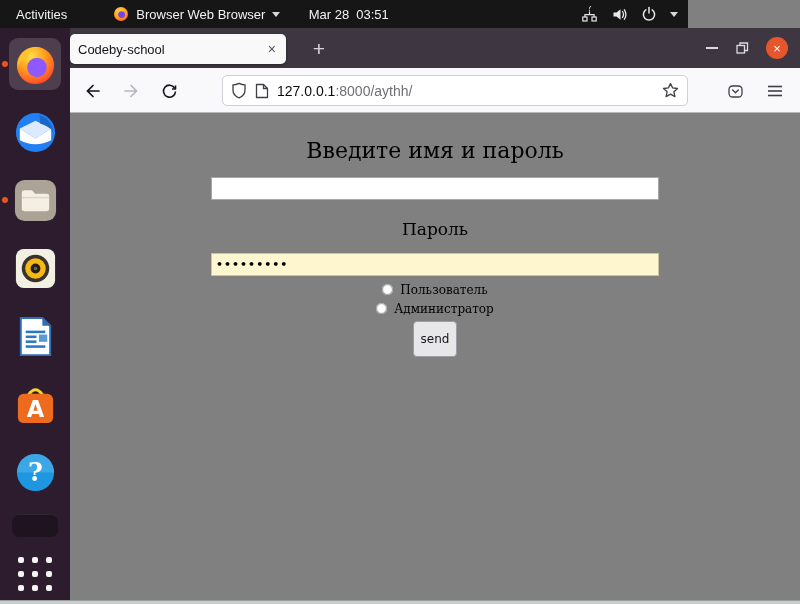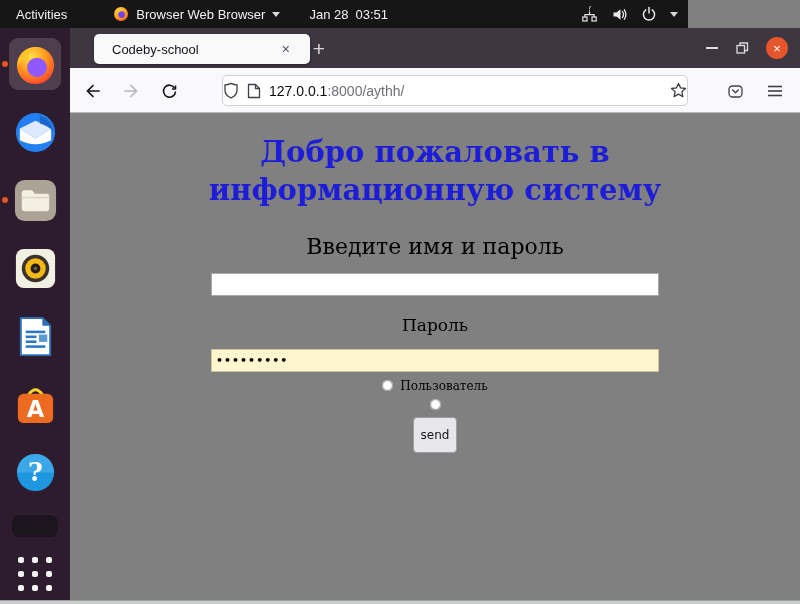--- a/index.html
+++ b/index.html
@@ -28,39 +28,39 @@
         border-radius:50%;background:#e95420}
   .darkapp{width:46px;height:23px;background:#1d1420;border-radius:7px;flex:0 0 auto;
         box-shadow:inset 0 1px 0 rgba(255,255,255,.08)}
   .appgrid{width:44px;height:42px;display:grid;grid-template-columns:repeat(3,6px);
         grid-template-rows:repeat(3,6px);gap:8px;justify-content:center;align-content:center;flex:0 0 auto}
   .appgrid span{width:6px;height:6px;border-radius:2px;background:#f4f4f4}
 
   
   .window{position:absolute;left:70px;top:28px;width:730px;height:572px;background:#808080;z-index:20}
   .tabbar{position:absolute;left:0;top:0;width:730px;height:40px;background:#3e3741}
-  .tab{position:absolute;left:24px;top:6px;width:216px;height:30px;background:#f9f9fa;border-radius:5px;
-       display:flex;align-items:center;padding:0 18px;font-size:13px;color:#15141a;
+  .tab{position:absolute;left:0;top:6px;width:216px;height:30px;background:#f9f9fa;border-radius:5px;
+       display:flex;align-items:center;padding:0 8px;font-size:13px;color:#15141a;
        box-shadow:0 1px 3px rgba(0,0,0,.4)}
   .tab-title{flex:1;white-space:nowrap;overflow:hidden}
   .tab-close{color:#52525e;font-size:14px;padding:0 2px;cursor:default}
   .newtab{position:absolute;left:236px;top:8px;width:26px;height:26px;color:#d6d6da;font-size:21px;
        font-weight:300;display:flex;align-items:center;justify-content:center;border-radius:4px}
   .winctl{position:absolute;right:12px;top:0;height:40px;display:flex;align-items:center;gap:17px}
   .btn-min{width:12px;height:2px;background:#dcdce0;display:inline-block}
   .btn-max svg{display:block}
   .btn-close{width:22px;height:22px;border-radius:50%;background:#e6562c;color:#fff;font-size:13px;
        display:flex;align-items:center;justify-content:center;line-height:1}
 
   .navbar{position:absolute;left:0;top:40px;width:730px;height:45px;background:#f9f9fb;
        border-bottom:1px solid #b8b8bc}
   .navicon{position:absolute;top:8px;width:30px;height:30px;display:flex;align-items:center;
        justify-content:center;border-radius:4px}
   .urlbox{position:absolute;left:152px;top:7px;width:466px;height:31px;background:#ffffff;
-       border:1px solid #cfcfd8;border-radius:5px;display:flex;align-items:center;padding:0 0;gap:8px;
+       border:1px solid #cfcfd8;border-radius:5px;display:flex;align-items:center;padding:0 8px;gap:8px;
        font-size:14px}
   .url-host{color:#0c0c0d}
   .url-rest{color:#6f6f78}
   .urlspacer{flex:1}
 
   
   .content{position:absolute;left:0;top:85px;width:730px;height:487px;background:#808080;
        font-family:"DejaVu Serif","Liberation Serif",serif;color:#000;text-align:center}
   .heading{margin-top:20px;color:#1d1dd8;font-weight:bold;font-size:29px;line-height:38px}
   .heading span{display:block}
@@ -95,21 +95,21 @@
         </radialGradient>
           </defs>
         <circle cx="8" cy="8" r="7" fill="url(#ffm)"></circle>
           <circle cx="8.6" cy="8.6" r="3.4" fill="#7542e5"></circle>
       </svg>
     </span>
     <span>Browser Web Browser</span>
     <span class="caret"></span>
   </div>
   <div class="clock">
-    <span>Jan 28</span>
+    <span>Mar 28</span>
     <span>03:51</span>
   </div>
   <div class="tray">
     <span style="display:inline-flex">
       <svg width="17" height="17" viewBox="0 0 17 17">
         <g stroke="#e4e4e4" stroke-width="1.2" fill="none">
           <rect x="1.8" y="11" width="4.2" height="4"></rect>
             <rect x="11" y="11" width="4.2" height="4"></rect>
           <path d="M3.9 11 v-2.4 h9.2 V11 M8.5 8.6 V5.6"></path>
         </g>
@@ -296,32 +296,29 @@
     <span class="navicon" style="right:10px">
       <svg width="16" height="14" viewBox="0 0 16 14" stroke="#3f3f46" stroke-width="1.6">
         <line x1="1" y1="2.5" x2="15" y2="2.5"></line>
           <line x1="1" y1="7" x2="15" y2="7"></line>
           <line x1="1" y1="11.5" x2="15" y2="11.5"></line>
       </svg>
     </span>
   </div>
 
   <div class="content">
-    <h1 class="heading">
-      <span>Добро пожаловать в</span>
-      <span>информационную систему</span>
-    </h1>
     <p class="intro">Введите имя и пароль</p>
     <input class="txtinput" type="text" value="" style="">
     <p class="fldlabel">Пароль</p>
     <input class="txtinput pwdinput" type="text" value="•••••••••" style="">
     <div class="radiorow first">
       <span class="radio"></span>
       <span>Пользователь</span>
     </div>
     <div class="radiorow">
       <span class="radio"></span>
+      <span>Администратор</span>
     </div>
     <button class="sendbtn">send</button>
   </div>
 </div>
 
 <div class="bottomstrip"></div>
 
 </body></html>

